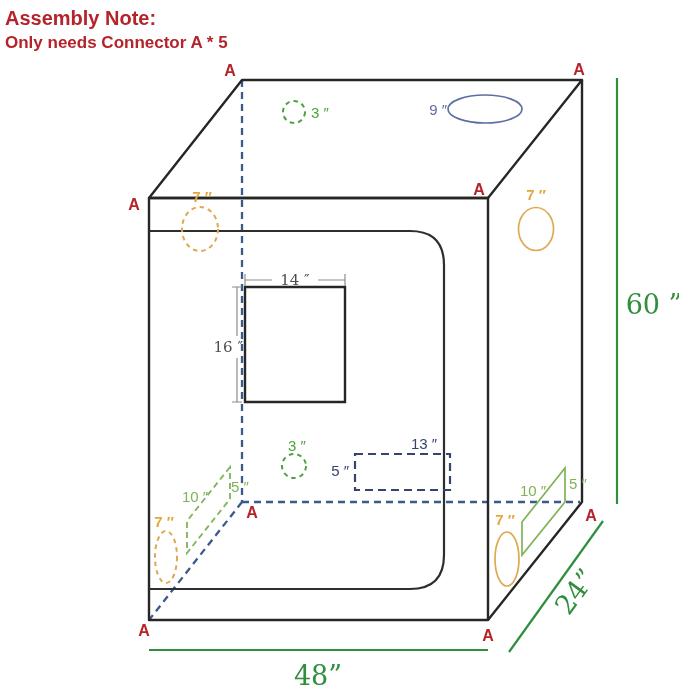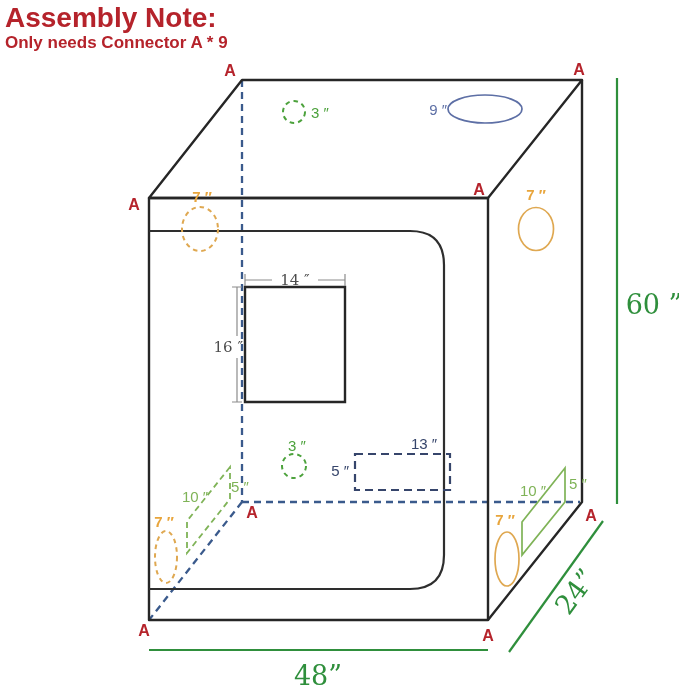--- a/index.html
+++ b/index.html
@@ -1,19 +1,19 @@
 <!DOCTYPE html>
 <html><head>
 <meta charset="utf-8">
 <style>
   html,body{margin:0;padding:0;background:#ffffff;}
   #stage{position:relative;width:679px;height:688px;background:#ffffff;overflow:hidden;
          font-family:"Liberation Sans",sans-serif;}
   #hdr{position:absolute;left:5px;top:5px;}
-  #hdr .t1{font-size:28px;font-weight:bold;line-height:26px;}
+  #hdr .t1{font-size:20px;font-weight:bold;line-height:26px;}
   #hdr .t2{font-size:17px;font-weight:bold;line-height:23px;}
   svg{position:absolute;left:0;top:0;}
   svg *{vector-effect:non-scaling-stroke;}
   .shape{fill:none;stroke-width:2.4px;stroke-linecap:round;}
   .edge{fill:none;stroke-width:2.4px;stroke-linejoin:round;}
   .door{fill:none;stroke-width:2.2px;}
   .hidden-edge{fill:none;stroke-width:2.3px;stroke-dasharray:7 5;}
   .dash-circ{stroke-dasharray:4.5 4;stroke-width:2px;fill:none;}
   .dash-rect{stroke-dasharray:8 5;stroke-width:2.2px;fill:none;}
   .dash-duct{stroke-dasharray:6 4;stroke-width:1.8px;fill:none;}
@@ -27,21 +27,21 @@
   .lbl-A{font-family:"Liberation Sans",sans-serif;font-size:16px;font-weight:bold;}
   .lbl-dim{font-family:"DejaVu Serif",serif;font-size:27px;}
 </style>
 </head>
 <body>
 
 <div id="stage">
 
   <div id="hdr">
     <div class="t1" style="color:#b5232b">Assembly Note:</div>
-    <div class="t2" style="color:#b5232b">Only needs Connector A * 9</div>
+    <div class="t2" style="color:#b5232b">Only needs Connector A * 5</div>
   </div>
 
   <svg width="679" height="688" viewBox="0 0 679 688">
 
     <g>
       <path class="hidden-edge" d="M242,80 V502" stroke="#3a5a8c"></path>
       <path class="hidden-edge" d="M242,502 H580" stroke="#3a5a8c"></path>
       <path class="hidden-edge" d="M242,502 L149,620" stroke="#3a5a8c"></path>
     </g>
 

